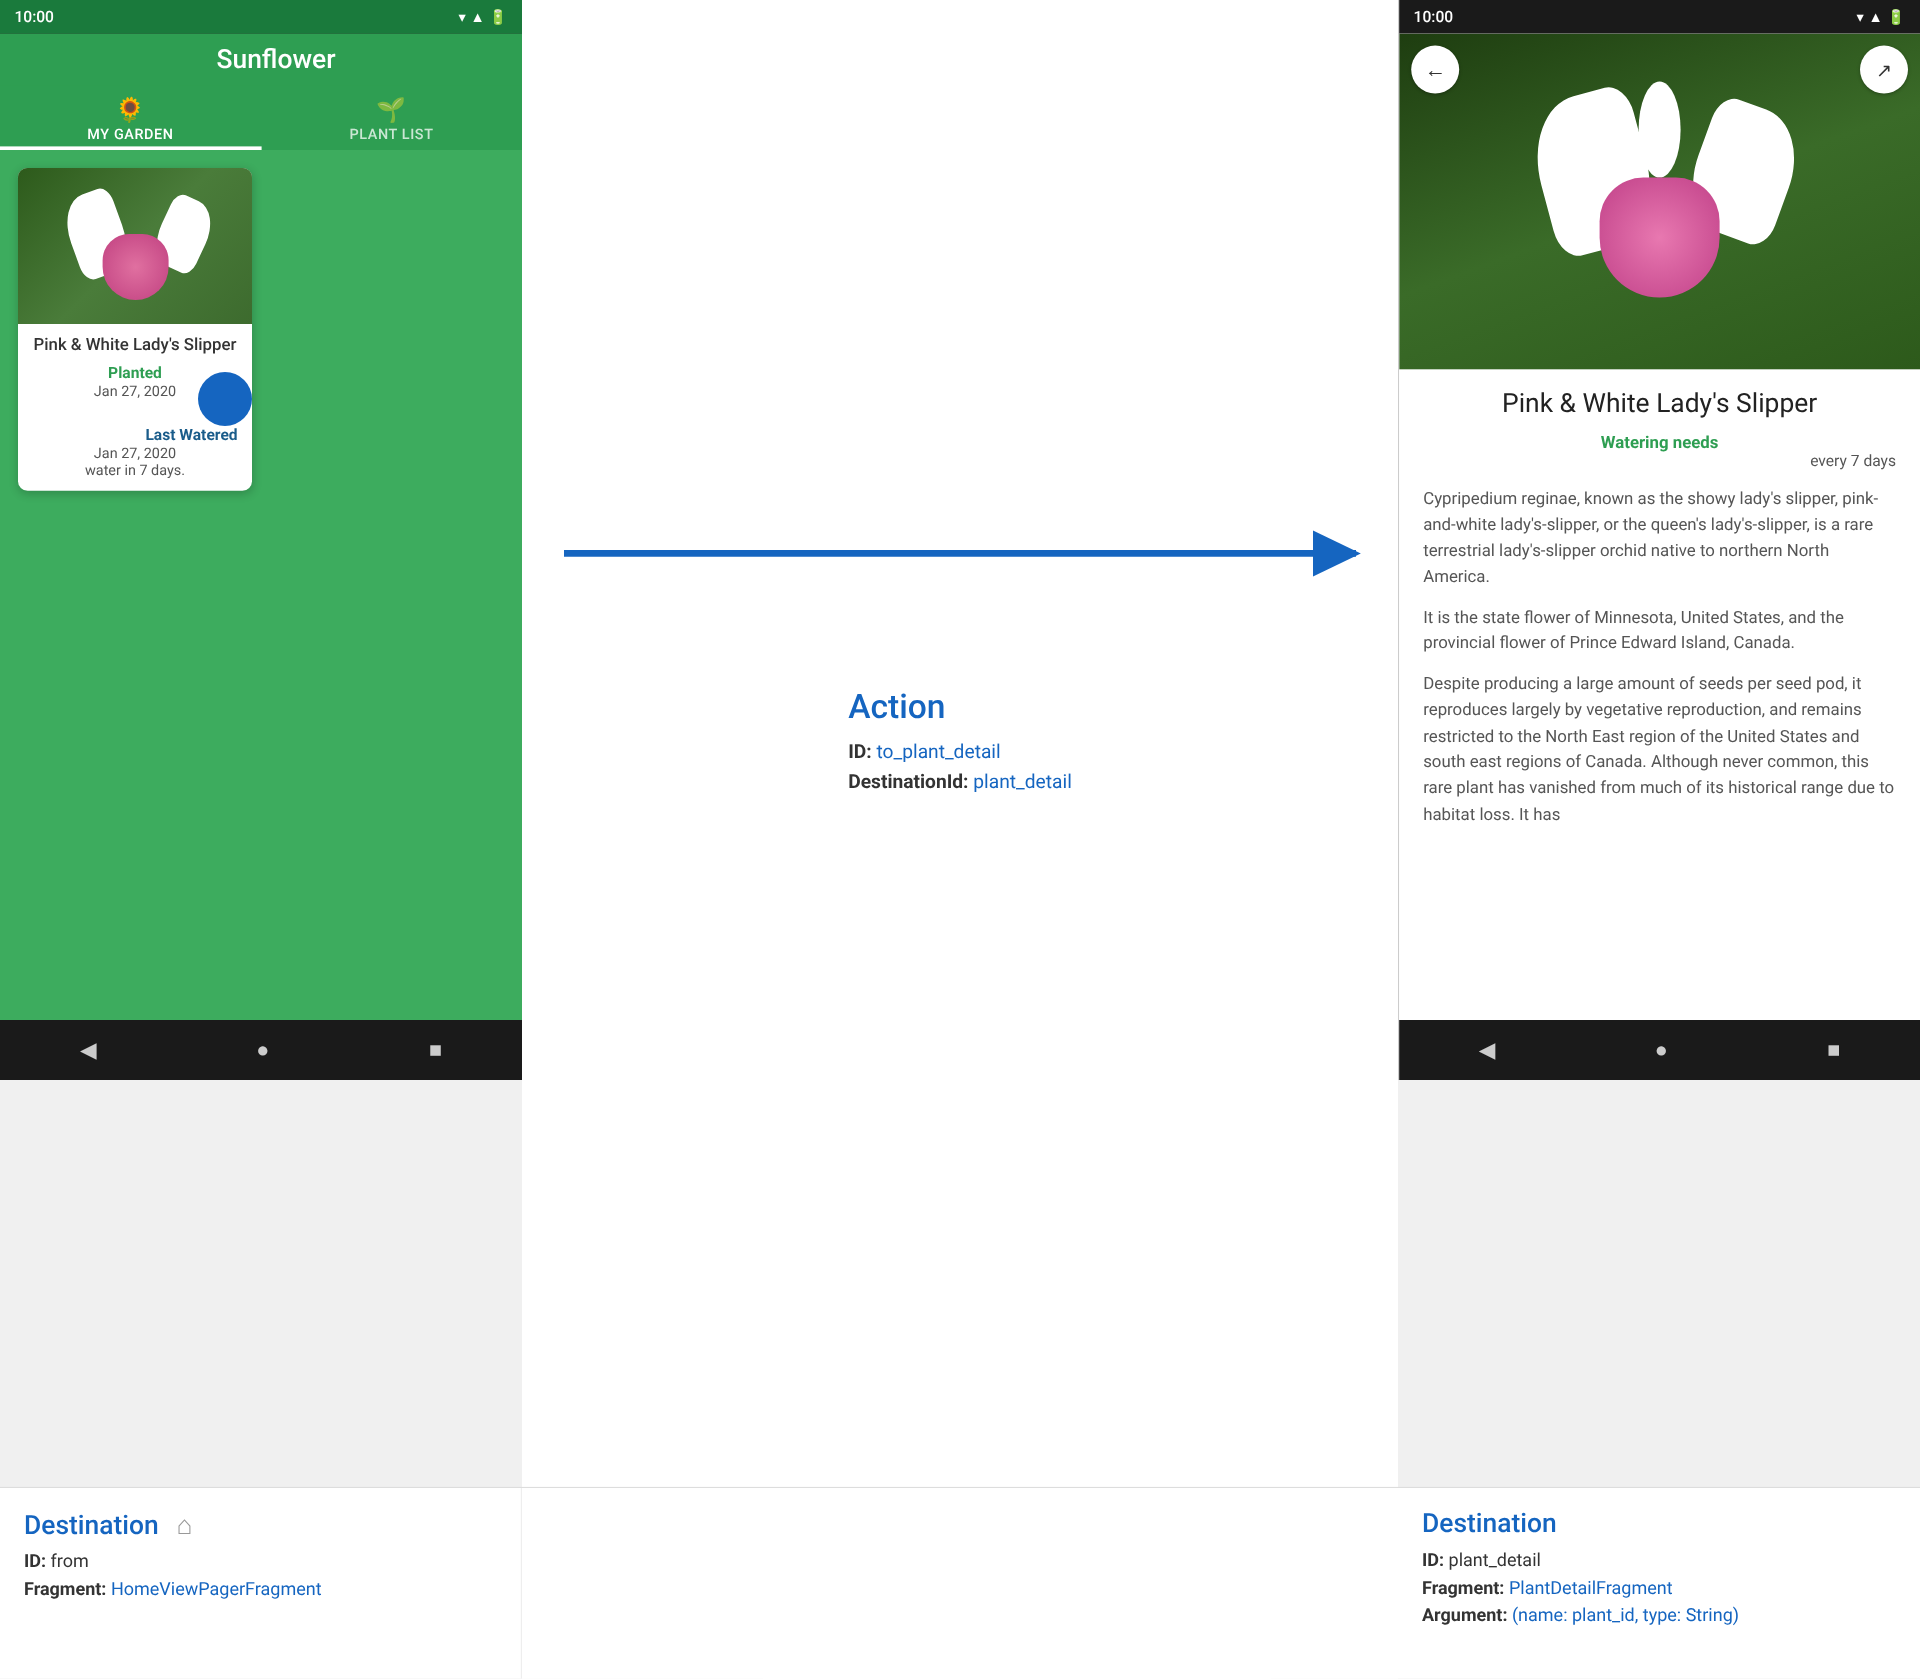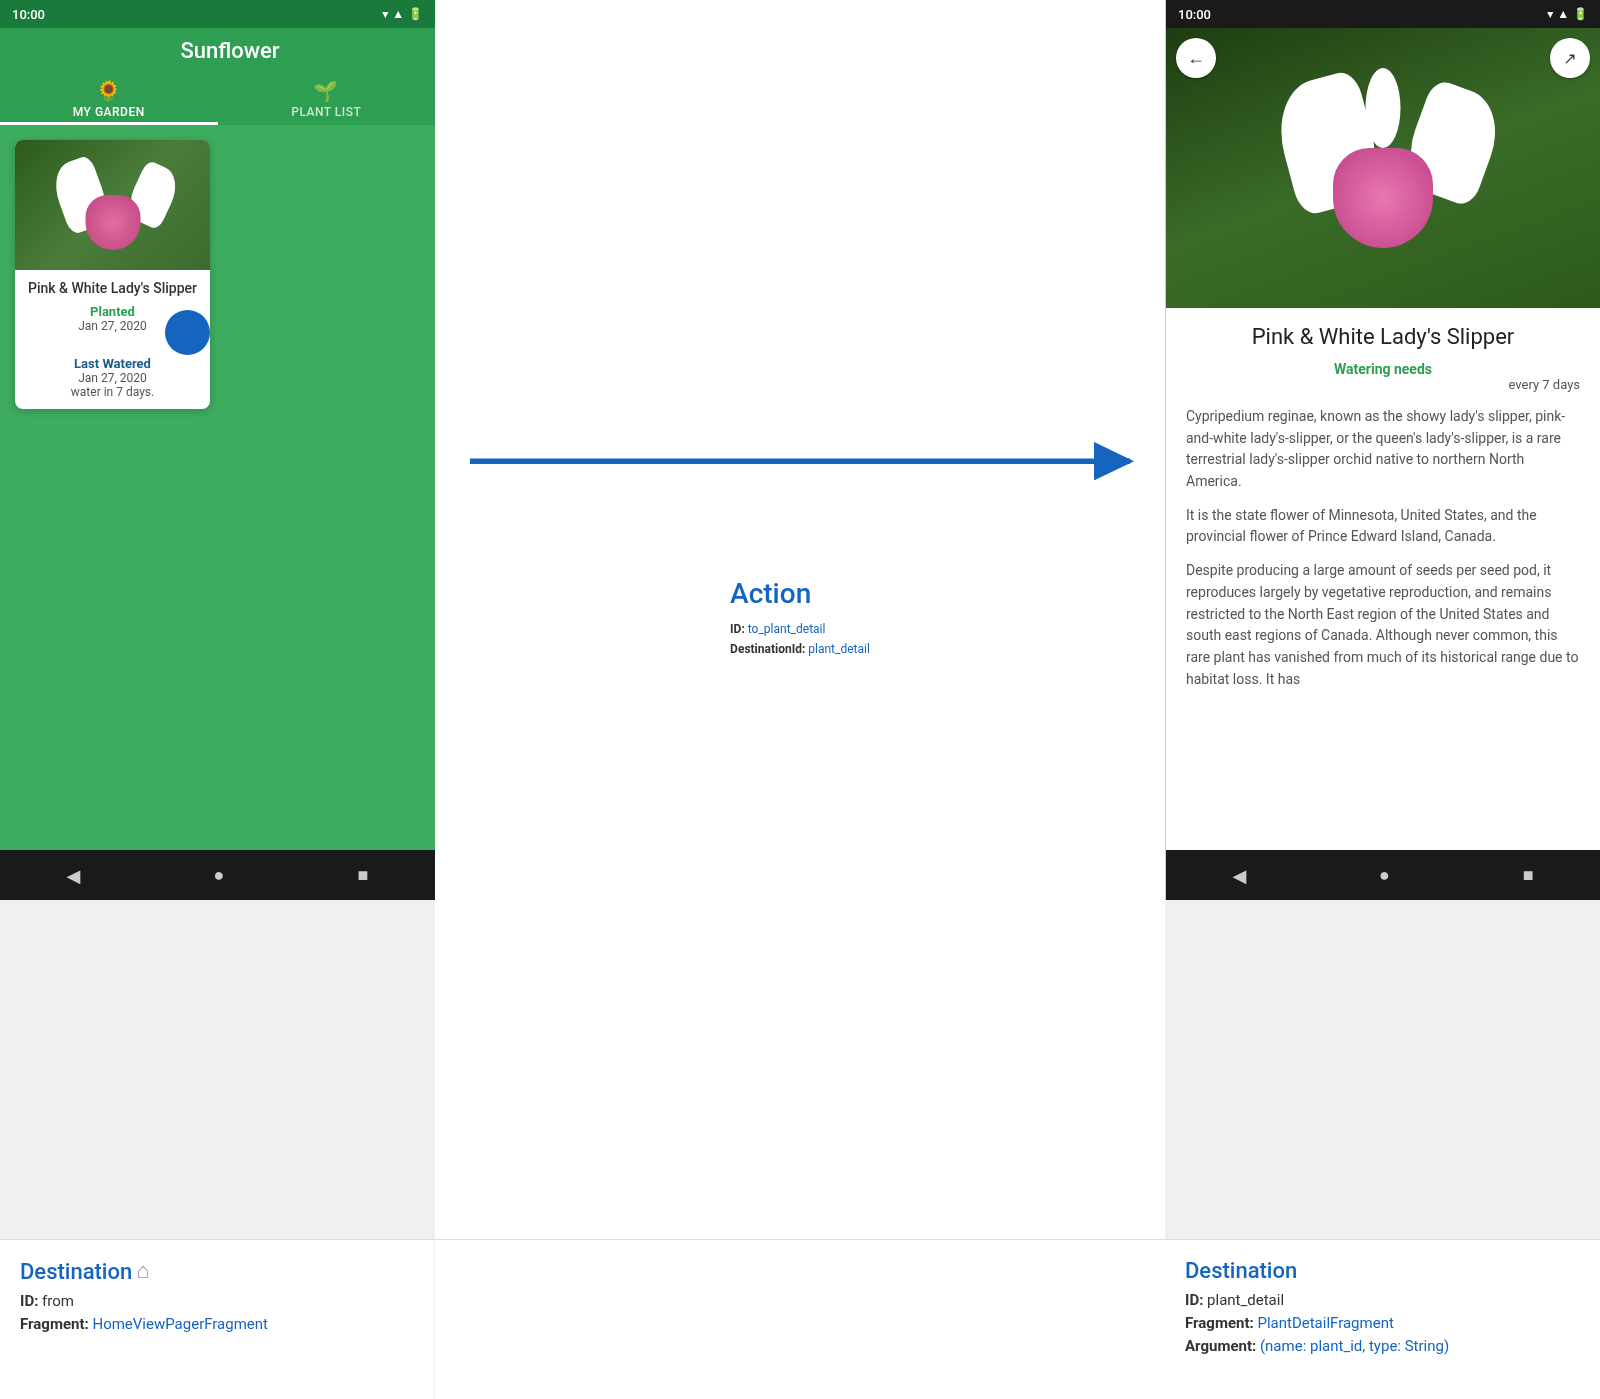--- a/index.html
+++ b/index.html
@@ -197,21 +197,21 @@
       font-size: 12px;
       color: #555;
       text-align: center;
       margin-bottom: 8px;
     }
 
     .watered-label {
       color: #1a5c8a;
       font-weight: 700;
       font-size: 13px;
-      text-align: center;
+      text-align: right;
       margin-top: 23px;
     }
 
     .watered-date {
       font-size: 12px;
       color: #555;
       text-align: center;
     }
 
     .watered-next {
@@ -252,21 +252,21 @@
     }
 
     .action-title {
       color: #1565C0;
       font-size: 28px;
       font-weight: 500;
       margin-bottom: 12px;
     }
 
     .action-line {
-      font-size: 12px;
+      font-size: 16px;
       color: #333;
       margin-bottom: 6px;
     }
 
     .action-line span.label {
       font-weight: 700;
     }
 
     .action-line span.value {
       color: #1565C0;
@@ -470,21 +470,21 @@
       width: 435px;
       padding: 18px 20px;
     }
 
     .dest-title {
       color: #1565C0;
       font-size: 22px;
       font-weight: 500;
       display: flex;
       align-items: center;
-      gap: 4px;
+      gap: 15px;
       margin-bottom: 8px;
     }
 
     .dest-title-icon {
       font-size: 22px;
       color: #999;
     }
 
     .dest-line {
       font-size: 15px;

